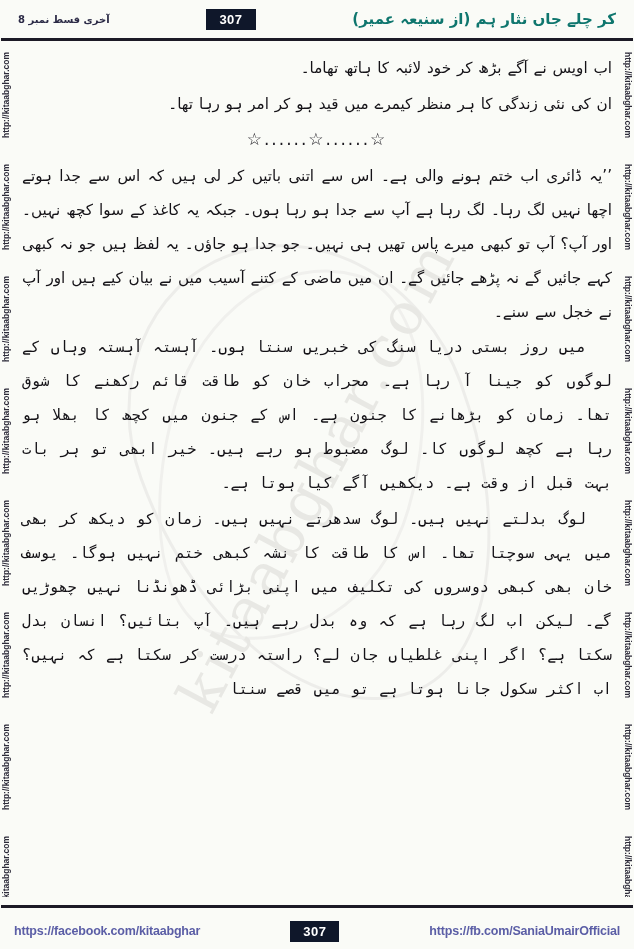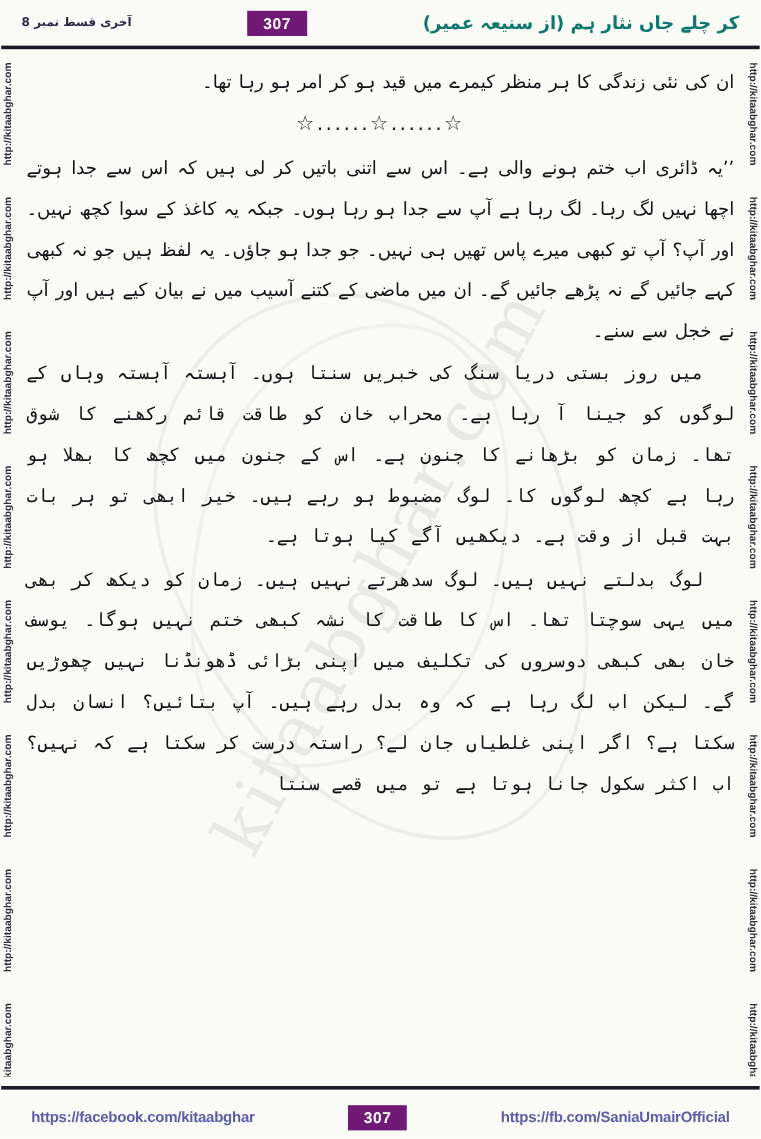--- a/index.html
+++ b/index.html
@@ -110,21 +110,21 @@
     white-space: nowrap;
   }
   .hdr-episode {
     font-family: "DejaVu Sans", sans-serif;
     font-size: 10px;
     font-weight: 700;
     color: #2b2a46;
     white-space: nowrap;
   }
   .page-badge {
-    background: #701a75;
+    background: #0f172a;
     color: #ffffff;
     font-family: "Liberation Sans", sans-serif;
     font-size: 13px;
     font-weight: 700;
     padding: 3px 13px;
     letter-spacing: 0.5px;
     direction: ltr;
   }
   .rule {
     position: relative;
@@ -180,21 +180,21 @@
   .page-footer {
     position: absolute;
     left: 0;
     right: 0;
     bottom: 0;
     height: 36px;
     z-index: 3;
     display: flex;
     align-items: center;
     justify-content: space-between;
-    padding: 0 26px;
+    padding: 0 14px;
     box-sizing: border-box;
     direction: ltr;
   }
   .footer-link {
     font-family: "Liberation Sans", sans-serif;
     font-size: 12.5px;
     font-weight: 700;
     color: #5b5ea6;
     text-decoration: none;
     white-space: nowrap;
@@ -232,20 +232,21 @@
     </div>
 
   <div class="page-header">
     <div class="hdr-title">کر چلے جاں نثار ہم (از سنیعہ عمیر)</div>
     <div class="page-badge">307</div>
     <div class="hdr-episode">آخری قسط نمبر 8</div>
   </div>
   <div class="rule"></div>
 
   <div class="body-area">
+    <p class="para right">اب اویس نے آگے بڑھ کر خود لائبہ کا ہاتھ تھاما۔</p>
     <p class="para right">ان کی نئی زندگی کا ہر منظر کیمرے میں قید ہو کر امر ہو رہا تھا۔</p>
 
     <div class="divider-stars">☆......☆......☆</div>
 
     <p class="para">’’یہ ڈائری اب ختم ہونے والی ہے۔ اس سے اتنی باتیں کر لی ہیں کہ اس سے جدا ہوتے اچھا نہیں لگ رہا۔ لگ رہا ہے آپ سے جدا ہو رہا ہوں۔ جبکہ یہ کاغذ کے سوا کچھ نہیں۔ اور آپ؟ آپ تو کبھی میرے پاس تھیں ہی نہیں۔ جو جدا ہو جاؤں۔ یہ لفظ ہیں جو نہ کبھی کہے جائیں گے نہ پڑھے جائیں گے۔ ان میں ماضی کے کتنے آسیب میں نے بیان کیے ہیں اور آپ نے خجل سے سنے۔</p>
     <p class="para indent">میں روز بستی دریا سنگ کی خبریں سنتا ہوں۔ آہستہ آہستہ وہاں کے لوگوں کو جینا آ رہا ہے۔ محراب خان کو طاقت قائم رکھنے کا شوق تھا۔ زمان کو بڑھانے کا جنون ہے۔ اس کے جنون میں کچھ کا بھلا ہو رہا ہے کچھ لوگوں کا۔ لوگ مضبوط ہو رہے ہیں۔ خیر ابھی تو ہر بات بہت قبل از وقت ہے۔ دیکھیں آگے کیا ہوتا ہے۔</p>
     <p class="para indent">لوگ بدلتے نہیں ہیں۔ لوگ سدھرتے نہیں ہیں۔ زمان کو دیکھ کر بھی میں یہی سوچتا تھا۔ اس کا طاقت کا نشہ کبھی ختم نہیں ہوگا۔ یوسف خان بھی کبھی دوسروں کی تکلیف میں اپنی بڑائی ڈھونڈنا نہیں چھوڑیں گے۔ لیکن اب لگ رہا ہے کہ وہ بدل رہے ہیں۔ آپ بتائیں؟ انسان بدل سکتا ہے؟ اگر اپنی غلطیاں جان لے؟ راستہ درست کر سکتا ہے کہ نہیں؟ اب اکثر سکول جانا ہوتا ہے تو میں قصے سنتا</p>
   </div>
 
   <div class="footer-rule"></div>

